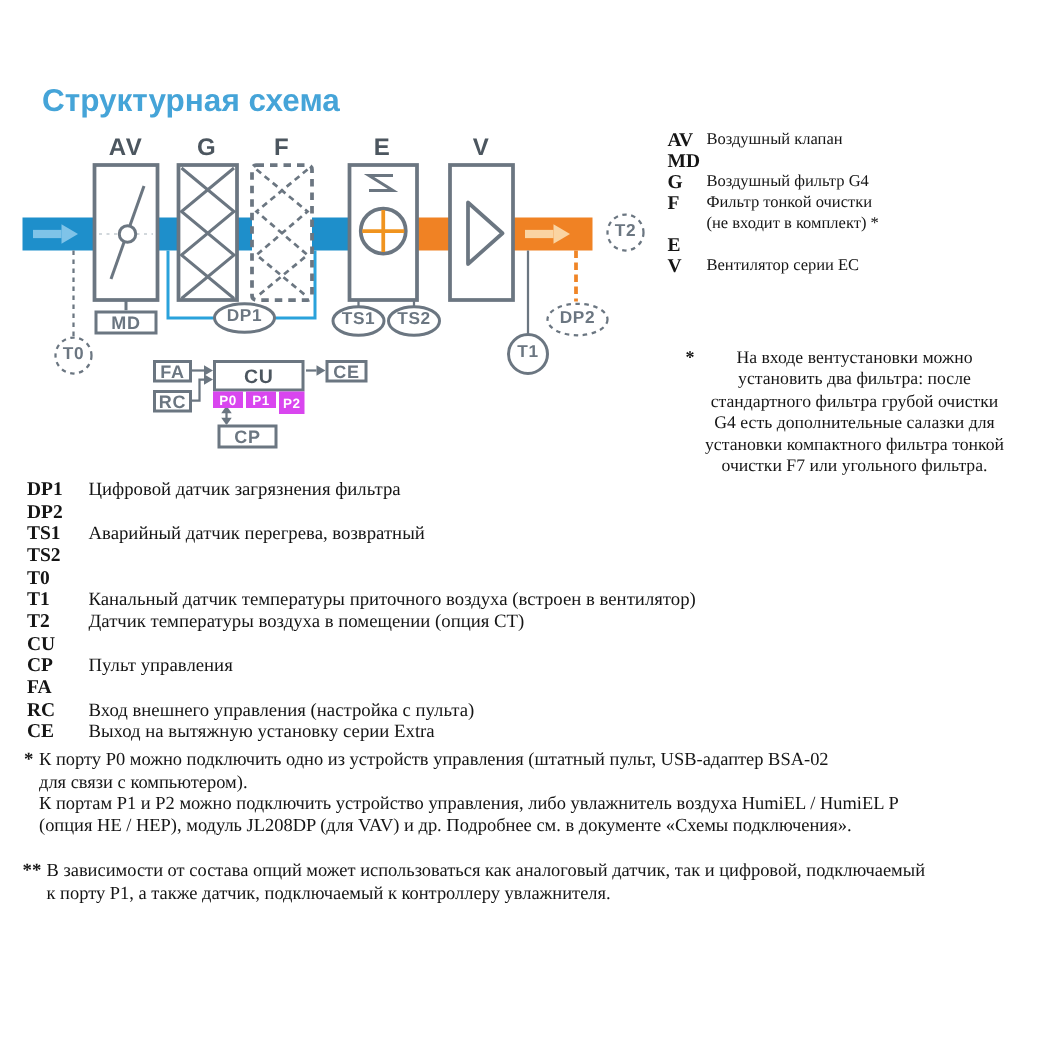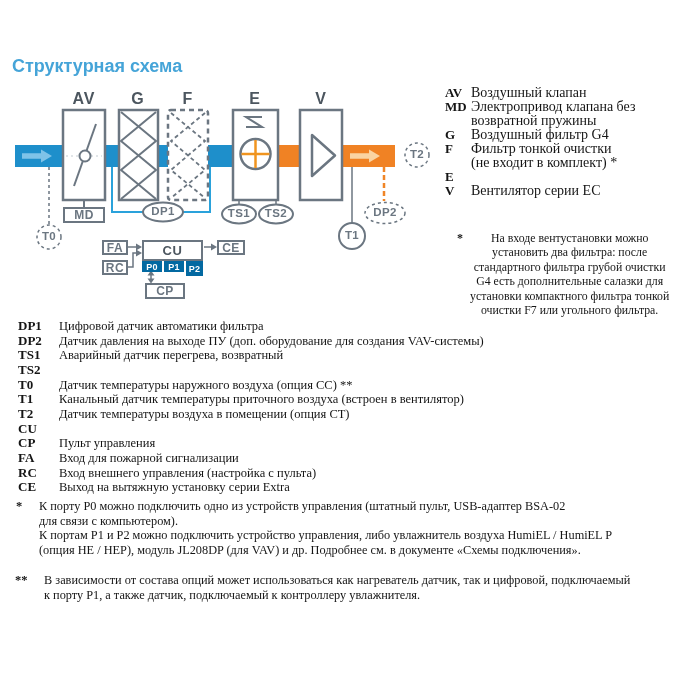--- a/index.html
+++ b/index.html
@@ -1,55 +1,55 @@
 <!DOCTYPE html>
 <html><head>
 <meta charset="utf-8">
 <style>
   html,body{margin:0;padding:0;background:#fff;}
   #page{position:relative;width:700px;height:700px;background:#fff;overflow:hidden;
         font-family:"Liberation Sans",sans-serif;}
   .abs{position:absolute;}
-  #title{left:12px;top:56px;font-size:18px;font-weight:bold;color:#45A4D8;}
+  #title{left:28px;top:56px;font-size:21px;font-weight:bold;color:#45A4D8;}
   svg.layer{position:absolute;left:0;top:0;}
   
   .comp-letter{position:absolute;top:90px;transform:translateX(-50%);
                font-size:16px;font-weight:bold;color:#4C565F;letter-spacing:1px;}
   
   .dlabel{position:absolute;font-size:11.5px;color:#6B7681;text-align:center;font-weight:600;
           letter-spacing:.4px;}
   
   .sbox{position:absolute;border:2px solid #6B7681;background:#fff;color:#6B7681;
         display:flex;align-items:center;justify-content:center;
         font-size:12px;font-weight:600;letter-spacing:.5px;box-sizing:border-box;}
   #cu-box{font-weight:bold;color:#4C565F;font-size:13px;}
-  .port{position:absolute;background:#0369a1;color:#fff;font-size:9px;font-weight:bold;
+  .port{position:absolute;background:#d946ef;color:#fff;font-size:9px;font-weight:bold;
         display:flex;align-items:center;justify-content:center;letter-spacing:.3px;}
   
   #legend{left:445px;top:86px;width:252px;font-family:"Liberation Serif",serif;color:#151515;}
   .legend-item{display:flex;}
   .legend-key{width:26px;flex:0 0 26px;font-weight:bold;font-size:13px;line-height:14px;}
-  .legend-text{font-size:14px;line-height:14px;white-space:pre-line;}
+  .legend-text{font-size:11px;line-height:14px;white-space:pre-line;}
   #legend-foot{left:457px;top:231px;width:240px;display:flex;
                font-family:"Liberation Serif",serif;color:#151515;}
   #legend-foot .marker{width:13px;flex:0 0 13px;font-weight:bold;font-size:12px;line-height:14.4px;}
   #legend-foot .ftext{font-size:11.8px;line-height:14.4px;white-space:pre-line;text-align:center;}
   
   #abbr{left:18px;top:319px;width:672px;font-family:"Liberation Serif",serif;color:#151515;}
   .abbr-row{display:flex;line-height:14.65px;}
   .abbr-key{width:41px;flex:0 0 41px;font-weight:bold;font-size:13px;}
   .abbr-text{font-size:12.5px;}
   
   .bfoot{position:absolute;display:flex;font-family:"Liberation Serif",serif;color:#151515;}
   #bfoot1{left:16px;top:499px;width:678px;}
   #bfoot2{left:15px;top:573px;width:680px;}
   .bfoot .marker{font-weight:bold;font-size:12.5px;line-height:14.7px;flex:0 0 auto;}
   #bfoot1 .marker{width:10px;}
   #bfoot2 .marker{width:16px;}
-  .bfoot .ftext{font-size:12.3px;line-height:14.7px;white-space:pre-line;margin-left:13px;}
+  .bfoot .ftext{font-size:12.3px;line-height:14.7px;white-space:pre-line;}
 </style>
 </head>
 <body>
 
 <div id="page">
 
   <div id="title" class="abs">Структурная схема</div>
 
   <svg class="layer" width="700" height="700" viewBox="0 0 700 700">
 
@@ -176,22 +176,20 @@
   <div class="sbox" style="left:217px;top:240px;width:28px;height:15px">CE</div>
   <div class="sbox" style="left:145px;top:283px;width:40px;height:16px">CP</div>
 
   <div id="legend" class="abs">
     <div class="legend-item">
       <div class="legend-key">AV</div>
       <div class="legend-text">Воздушный клапан</div>
     </div>
     <div class="legend-item">
       <div class="legend-key">MD</div>
-      <div class="legend-text">Электропривод клапана без
-возвратной пружины</div>
     </div>
     <div class="legend-item">
       <div class="legend-key">G</div>
       <div class="legend-text">Воздушный фильтр G4</div>
     </div>
     <div class="legend-item">
       <div class="legend-key">F</div>
       <div class="legend-text">Фильтр тонкой очистки
 (не входит в комплект) *</div>
     </div>
@@ -210,72 +208,69 @@
 установить два фильтра: после
 стандартного фильтра грубой очистки
 G4 есть дополнительные салазки для
 установки компактного фильтра тонкой
 очистки F7 или угольного фильтра.</div>
   </div>
 
   <div id="abbr" class="abs">
     <div class="abbr-row">
       <div class="abbr-key">DP1</div>
-      <div class="abbr-text">Цифровой датчик автоматики фильтра</div>
+      <div class="abbr-text">Цифровой датчик загрязнения фильтра</div>
     </div>
     <div class="abbr-row">
       <div class="abbr-key">DP2</div>
-      <div class="abbr-text">Датчик давления на выходе ПУ (доп. оборудование для создания VAV-системы)</div>
     </div>
     <div class="abbr-row">
       <div class="abbr-key">TS1</div>
       <div class="abbr-text">Аварийный датчик перегрева, возвратный</div>
     </div>
     <div class="abbr-row">
       <div class="abbr-key">TS2</div>
     </div>
     <div class="abbr-row">
       <div class="abbr-key">T0</div>
-      <div class="abbr-text">Датчик температуры наружного воздуха (опция CC) **</div>
     </div>
     <div class="abbr-row">
       <div class="abbr-key">T1</div>
       <div class="abbr-text">Канальный датчик температуры приточного воздуха (встроен в вентилятор)</div>
     </div>
     <div class="abbr-row">
       <div class="abbr-key">T2</div>
       <div class="abbr-text">Датчик температуры воздуха в помещении (опция CT)</div>
     </div>
     <div class="abbr-row">
       <div class="abbr-key">CU</div>
     </div>
     <div class="abbr-row">
       <div class="abbr-key">CP</div>
       <div class="abbr-text">Пульт управления</div>
     </div>
     <div class="abbr-row">
       <div class="abbr-key">FA</div>
-      <div class="abbr-text">Вход для пожарной сигнализации</div>
     </div>
     <div class="abbr-row">
       <div class="abbr-key">RC</div>
       <div class="abbr-text">Вход внешнего управления (настройка с пульта)</div>
     </div>
     <div class="abbr-row">
       <div class="abbr-key">CE</div>
       <div class="abbr-text">Выход на вытяжную установку серии Extra</div>
     </div>
   </div>
 
   <div id="bfoot1" class="bfoot">
     <div class="marker">*</div>
     <div class="ftext">К порту P0 можно подключить одно из устройств управления (штатный пульт, USB-адаптер BSA-02
 для связи с компьютером).
 К портам P1 и P2 можно подключить устройство управления, либо увлажнитель воздуха HumiEL /  HumiEL P
 (опция HE / HEP), модуль JL208DP (для VAV) и др. Подробнее см. в документе «Схемы подключения».</div>
   </div>
   <div id="bfoot2" class="bfoot">
     <div class="marker">**</div>
-    <div class="ftext">В зависимости от состава опций может использоваться как нагреватель датчик, так и цифровой, подключаемый
+    <div class="ftext">В зависимости от состава опций может использоваться как аналоговый датчик, так и цифровой, подключаемый
 к порту P1, а также датчик, подключаемый к контроллеру увлажнителя.</div>
   </div>
 
 </div>
 
 </body></html>

